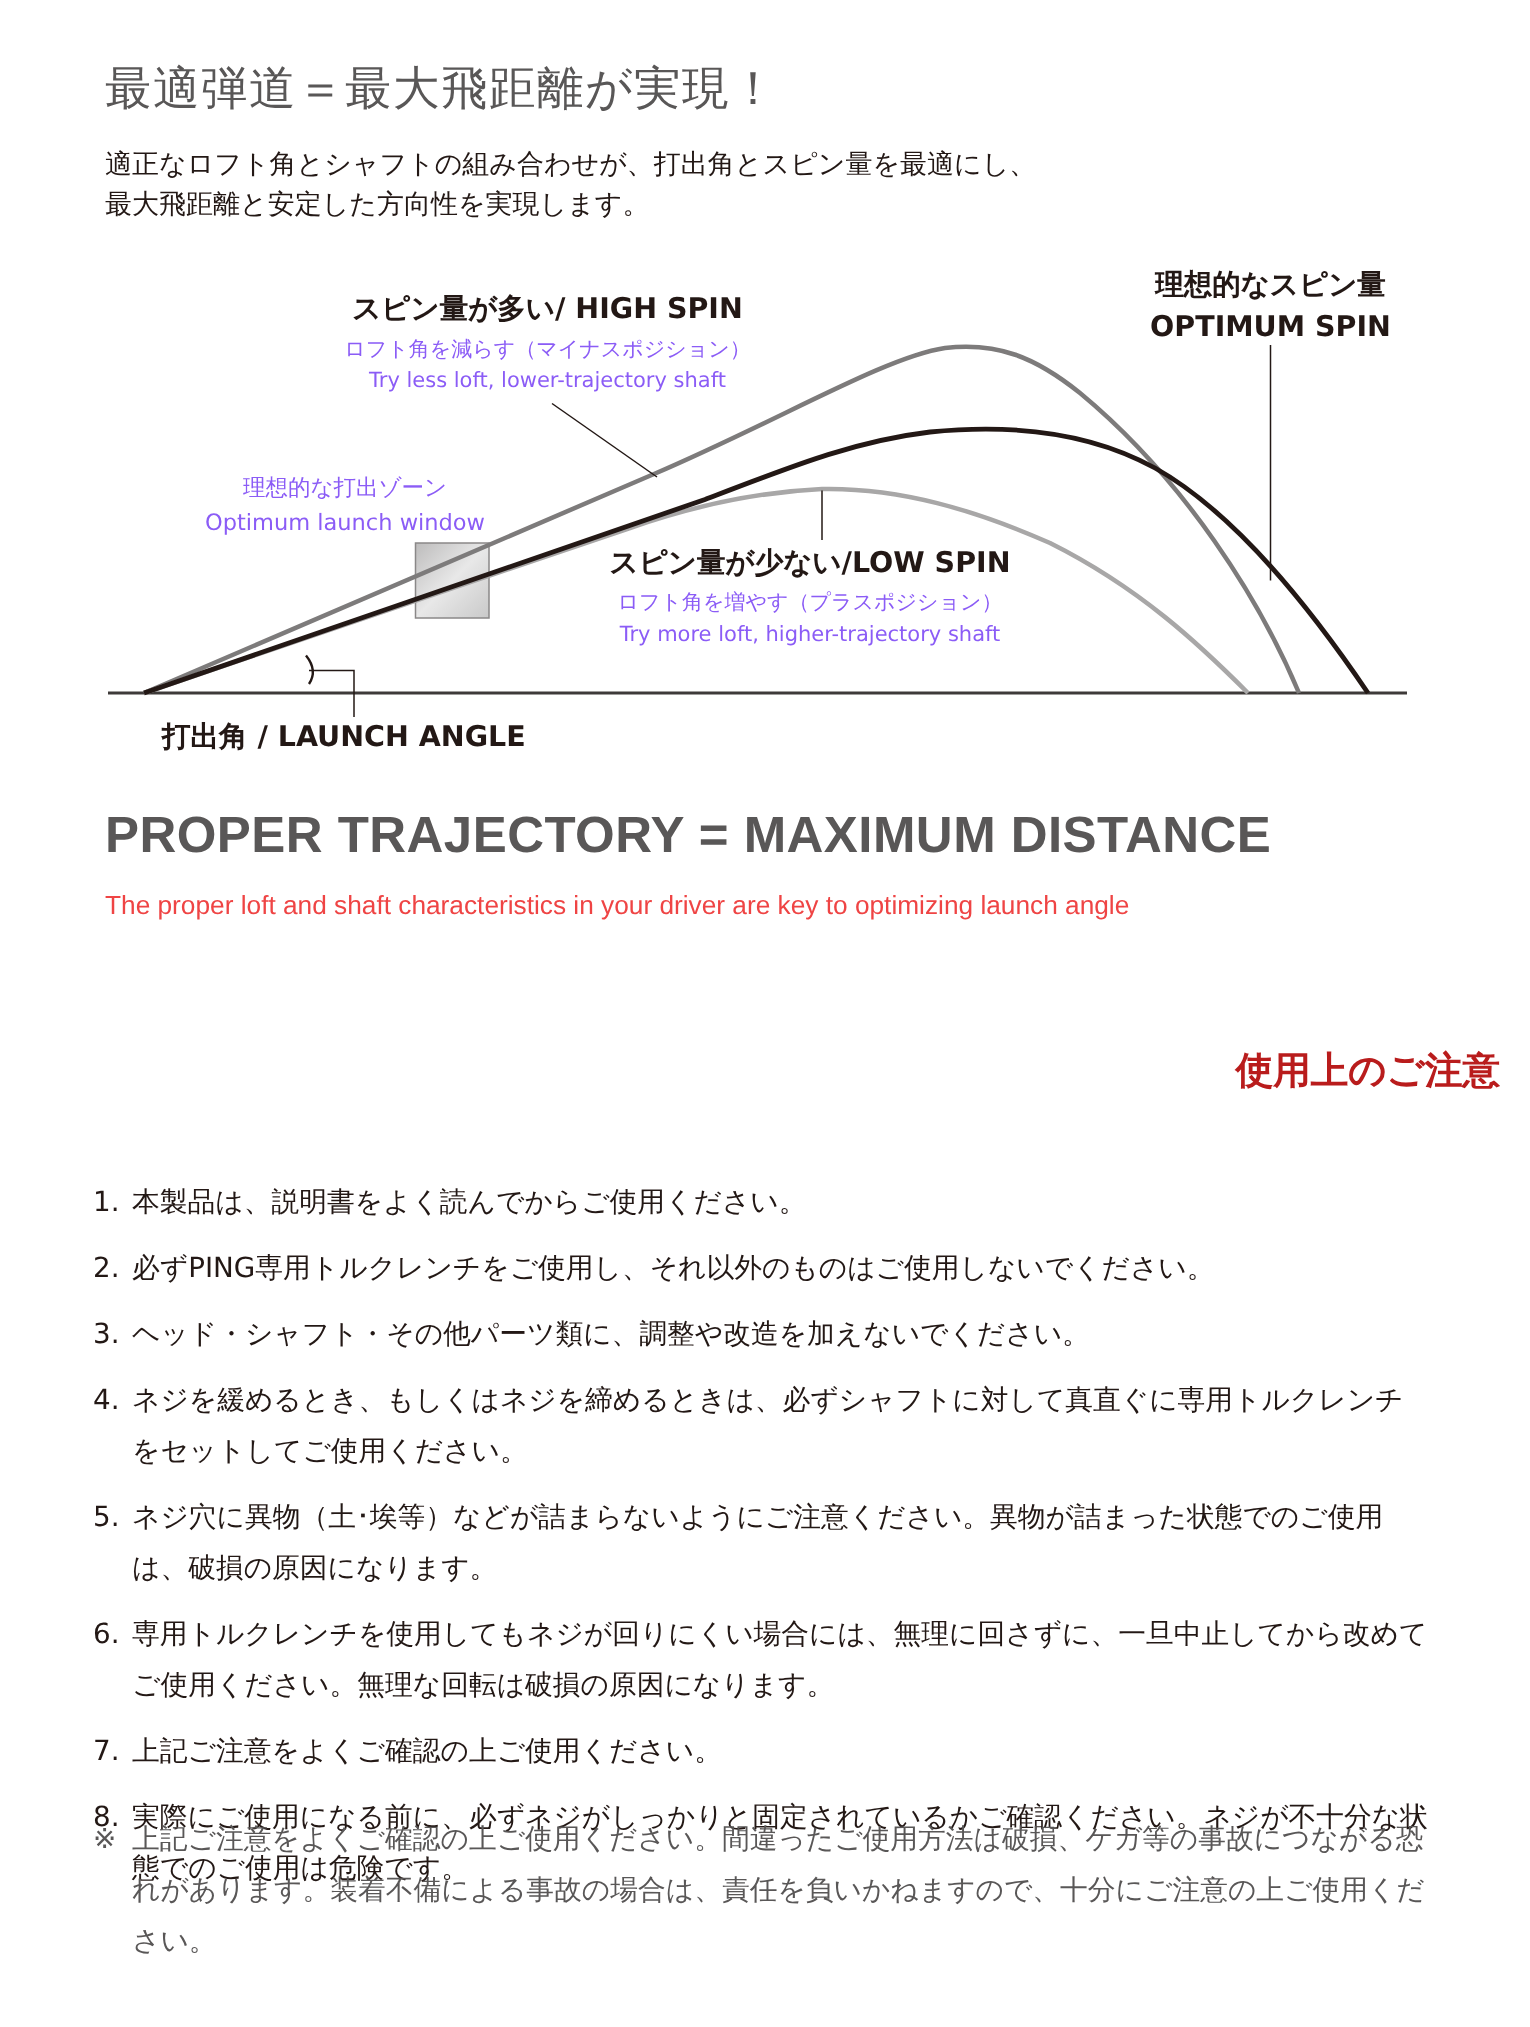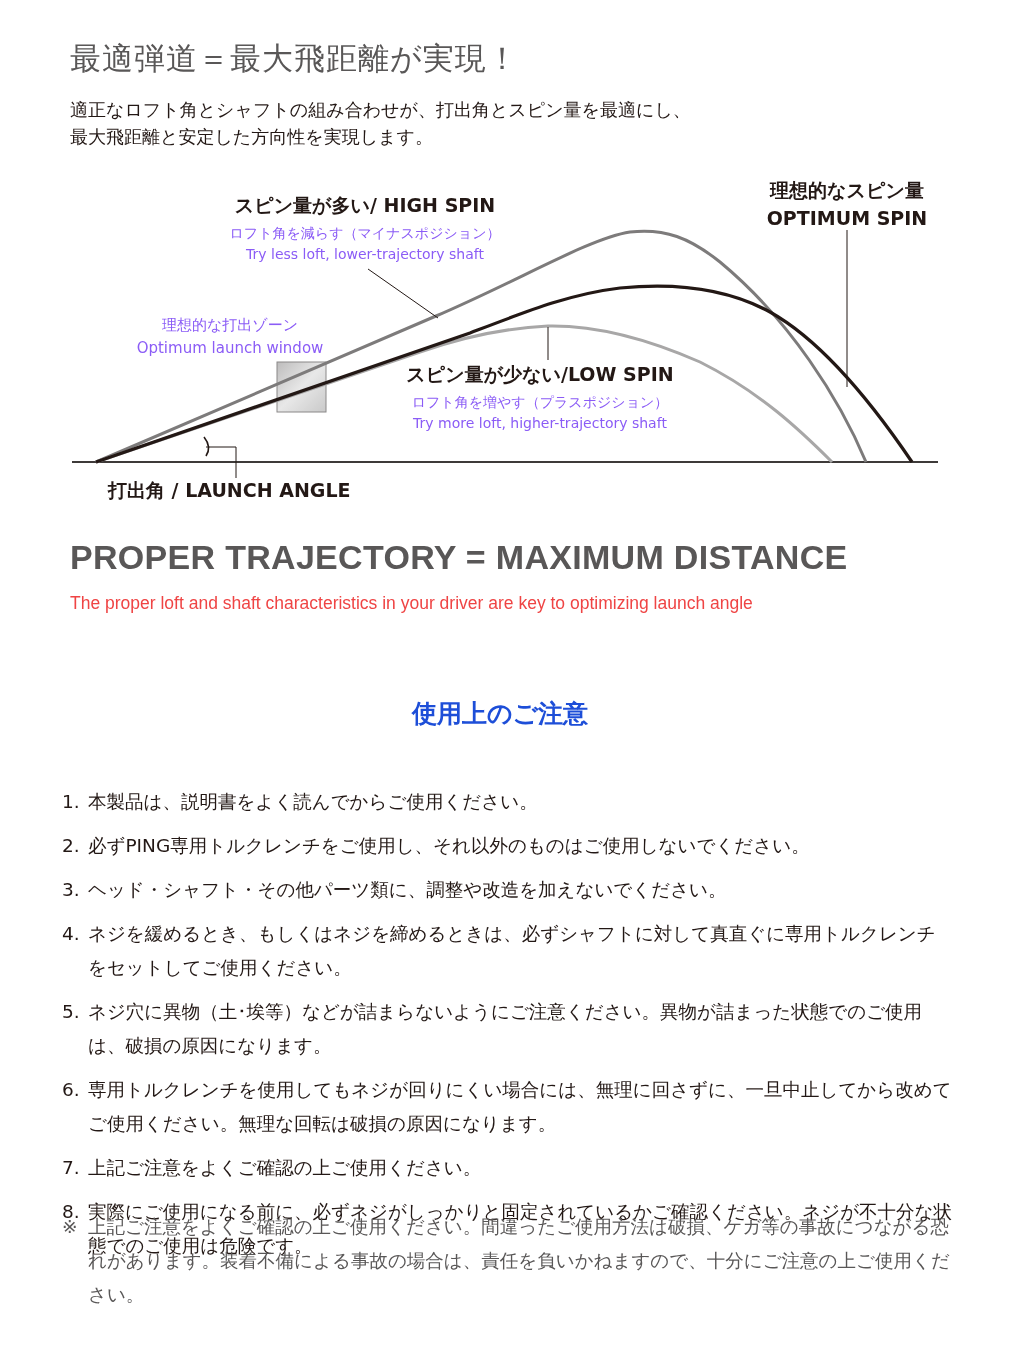--- a/index.html
+++ b/index.html
@@ -9,21 +9,21 @@
   .jp-title { left: 70px; top: 38px; font-size: 31px; font-weight: normal; color: #595757; letter-spacing: 1px; white-space: nowrap; }
   .jp-lead { left: 70px; top: 96px; font-size: 18px; line-height: 27px; color: #231815; }
   .jp-lead div { white-space: nowrap; }
   .diagram { left: 0; top: 160px; width: 1020px; height: 360px; }
   .lbl { position: absolute; white-space: nowrap; text-align: center; }
   .lbl-bold { font-weight: bold; font-size: 19px; color: #231815; }
   .lbl-sub { font-size: 14px; color: #8b5cf6; line-height: 21px; }
   .en-title { left: 70px; top: 538px; font-size: 34px; font-weight: bold; color: #595757; white-space: nowrap; letter-spacing: 0.3px; font-family: "Liberation Sans", sans-serif; }
   .en-lead { left: 70px; top: 591px; font-size: 17.5px; line-height: 24px; color: #ef4444; font-family: "Liberation Sans", sans-serif; }
   .en-lead div { white-space: nowrap; }
-  .notice-title { left: 0; width: 1000px; top: 697px; text-align: center; font-size: 25px; font-weight: bold; color: #1d4ed8; }
+  .notice-title { left: 0; width: 1000px; top: 697px; text-align: right; font-size: 25px; font-weight: bold; color: #b91c1c; }
   .notice-list { left: 62px; top: 785px; width: 890px; font-size: 18.5px; color: #231815; }
   .notice-item { display: flex; margin-bottom: 10px; line-height: 34px; }
   .notice-num { width: 26px; flex: none; }
   .notice-text { flex: 1; }
   .caution { left: 62px; top: 1210px; width: 890px; font-size: 18.5px; line-height: 34px; color: #595757; display: flex; }
   .caution-mark { width: 26px; flex: none; }
 </style>
 </head>
 <body>
 

